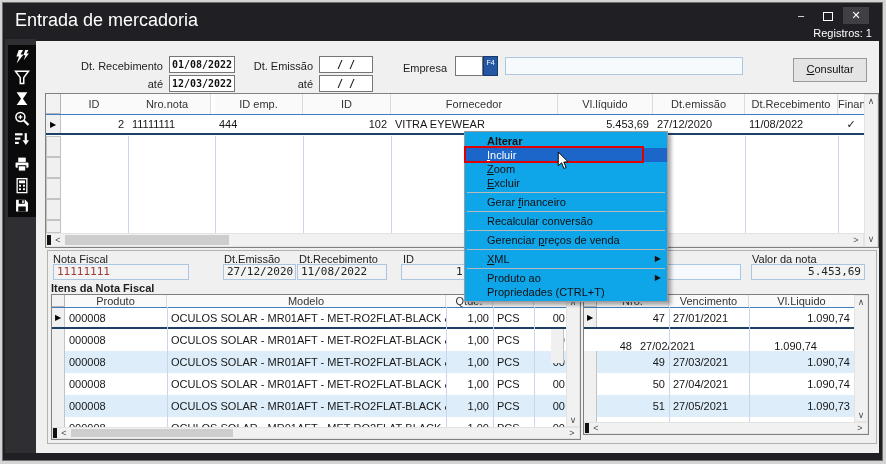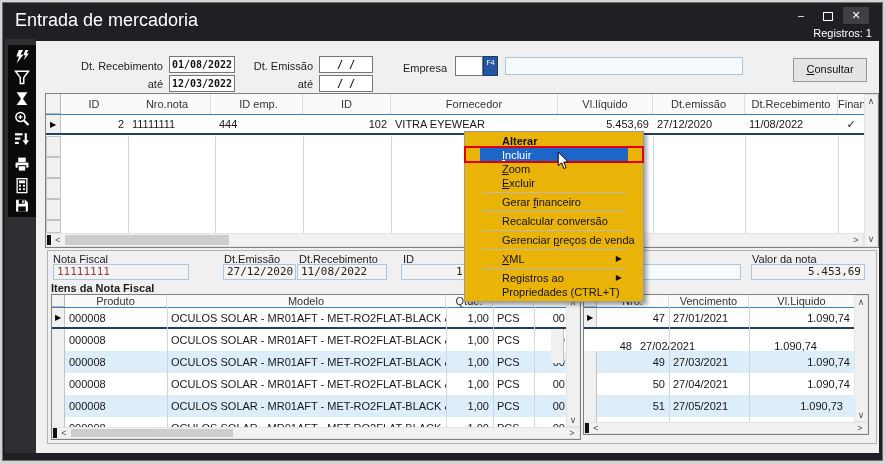--- a/index.html
+++ b/index.html
@@ -39,22 +39,22 @@
   .cell.ctr{justify-content:center}
   .selcell{position:absolute;background:#f0f0f0;border:1px solid #c3c3c3;box-sizing:border-box;
     font-size:8px;color:#000;display:flex;align-items:center;justify-content:center}
   .vline{position:absolute;width:1px;background:#ccd6ea}
   .sb{position:absolute;background:#f1f1f1;box-sizing:border-box;border:1px solid #e3e3e3}
   .sb-ar{position:absolute;font-size:9px;color:#505050;text-align:center;line-height:10px;width:10px;height:10px}
   .thumb{position:absolute;background:#cdcdcd}
   .blk{position:absolute;background:#111}
   .grpbox{position:absolute;border:1px solid #b2b2b2;box-sizing:border-box}
   .boldlbl{font-weight:bold}
-  #ctxmenu{position:absolute;left:461px;top:128px;width:180px;background:#eab308;border:1px solid #9b9b9b;
-    box-shadow:3px 3px 4px rgba(0,0,0,.35);padding:2px 15px;box-sizing:border-box;z-index:50}
+  #ctxmenu{position:absolute;left:461px;top:128px;width:204px;background:#0ea5e9;border:1px solid #9b9b9b;
+    box-shadow:3px 3px 4px rgba(0,0,0,.35);padding:2px 0;box-sizing:border-box;z-index:50}
   .mitem{position:relative;height:14px;line-height:14px;font-size:11px;color:#111;padding:0 18px 0 22px;white-space:nowrap}
   .mitem.bold{font-weight:bold}
   .mitem.hi{background:#1d66c9;color:#fff}
   .msep{border-top:1px solid #b9b9b9;margin:2px 2px;height:0}
   .subarrow{position:absolute;right:6px;top:0;font-size:8px}
   #redbox{position:absolute;left:461px;top:143px;width:180px;height:17px;border:2px solid #e00000;box-sizing:border-box;z-index:55}
   #cursor{position:absolute;left:552px;top:149px;z-index:60}
   .redtxt{color:#a03b3b}
 </style>
 </head>
@@ -293,21 +293,21 @@
   <div class="row" style="left:581px;top:370px;width:270px;height:22px">
     <div class="selcell" style="left:0;top:0;width:13px;height:100%;border:none;border-right:1px solid #c3c3c3"></div>
     <div class="cell num" style="left:13px;width:72px">50</div>
     <div class="cell" style="left:85px;width:80px">27/04/2021</div>
     <div class="cell num" style="left:165px;width:105px">1.090,74</div>
   </div>
   <div class="row alt" style="left:581px;top:392px;width:270px;height:22px">
     <div class="selcell" style="left:0;top:0;width:13px;height:100%;border:none;border-right:1px solid #c3c3c3"></div>
     <div class="cell num" style="left:13px;width:72px">51</div>
     <div class="cell" style="left:85px;width:80px">27/05/2021</div>
-    <div class="cell num" style="left:158px;width:105px">1.090,73</div>
+    <div class="cell num" style="left:165px;width:105px">1.090,73</div>
   </div>
   <div class="selcell" style="left:581px;top:414px;width:13px;height:5px;border:none;border-right:1px solid #c3c3c3"></div>
   <div class="vline" style="left:666px;top:304px;height:115px"></div>
   <div class="vline" style="left:746px;top:304px;height:115px"></div>
 
   <div class="sb" style="left:851px;top:292px;width:14px;height:127px"></div>
   <div class="sb-ar" style="left:853px;top:294px">∧</div>
   <div class="sb-ar" style="left:853px;top:407px">∨</div>
   <div class="sb" style="left:581px;top:419px;width:284px;height:12px"></div>
   <div class="blk" style="left:582px;top:420px;width:4px;height:10px"></div>
@@ -321,21 +321,21 @@
     <div class="mitem"><span></span><span class="key">E</span><span>xcluir</span></div>
     <div class="msep"></div>
     <div class="mitem"><span>Gerar </span><span class="key">f</span><span>inanceiro</span></div>
     <div class="msep"></div>
     <div class="mitem"><span>Recalcular conversão</span><span class="key"></span><span></span></div>
     <div class="msep"></div>
     <div class="mitem"><span>Gerenciar </span><span class="key">p</span><span>reços de venda</span></div>
     <div class="msep"></div>
     <div class="mitem"><span></span><span class="key">X</span><span>ML</span><span class="subarrow">▶</span></div>
     <div class="msep"></div>
-    <div class="mitem"><span>Registros ao</span><span class="key"></span><span></span><span class="subarrow">▶</span></div>
+    <div class="mitem"><span>Produto ao</span><span class="key"></span><span></span><span class="subarrow">▶</span></div>
     <div class="mitem"><span>Propriedades (CTRL+T)</span><span class="key"></span><span></span></div>
   </div>
 
   <div id="redbox"></div>
   <svg id="cursor" width="16" height="18" viewBox="0 0 11 17">
     <path d="M1 0 L1 13 L4.2 10.2 L6.3 15.6 L8.4 14.7 L6.3 9.5 L10.3 9.3 Z" fill="#fff" stroke="#000" stroke-width="0.9"></path>
   </svg>
 
 </div>
 </div>

